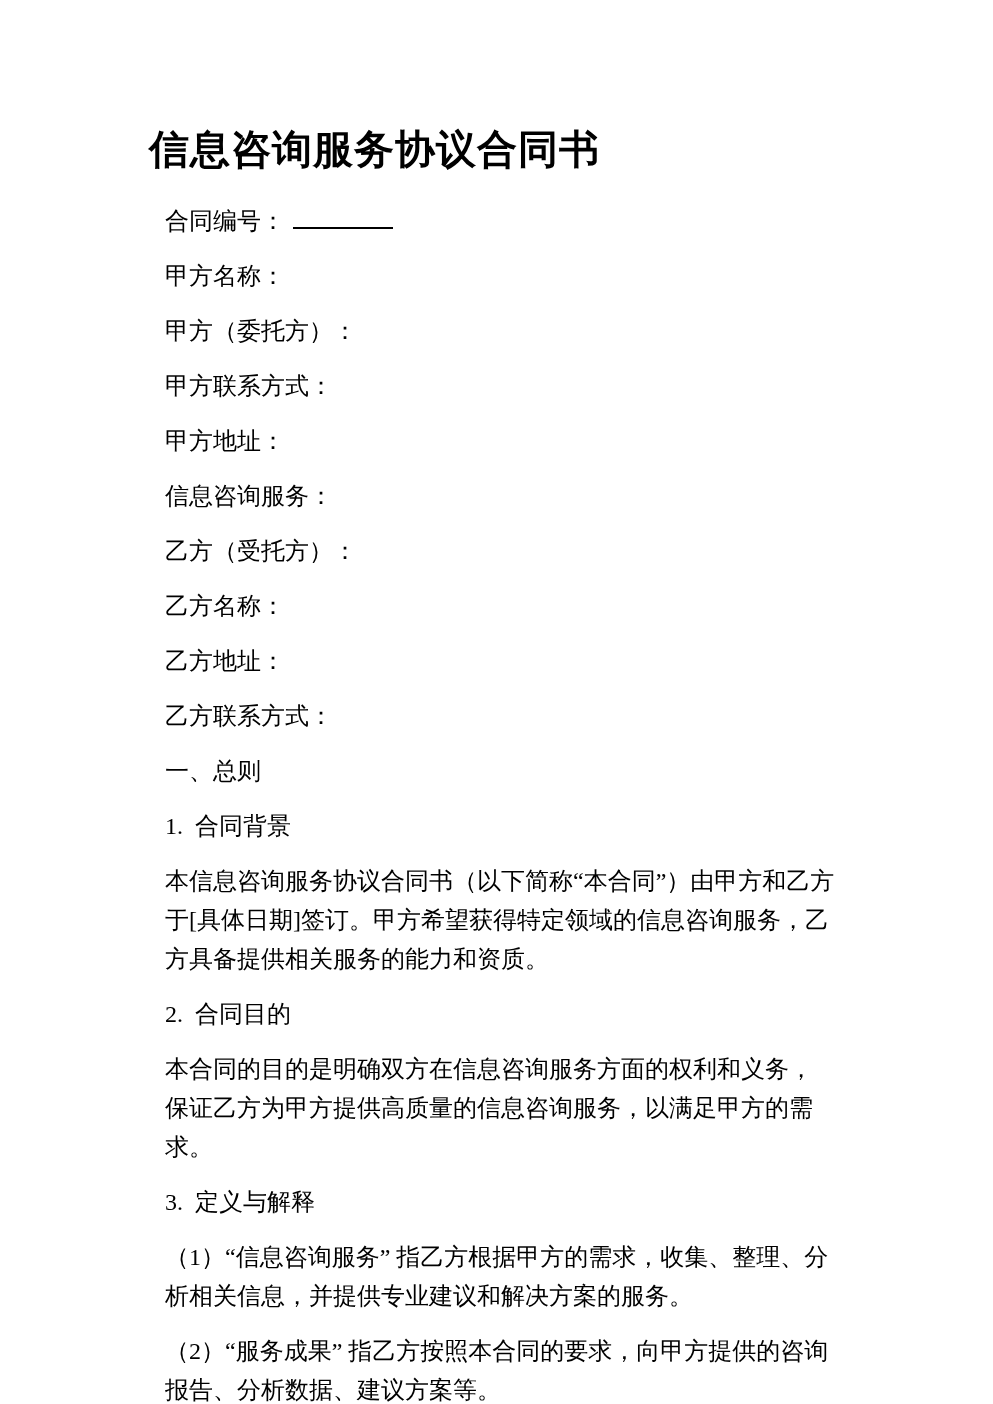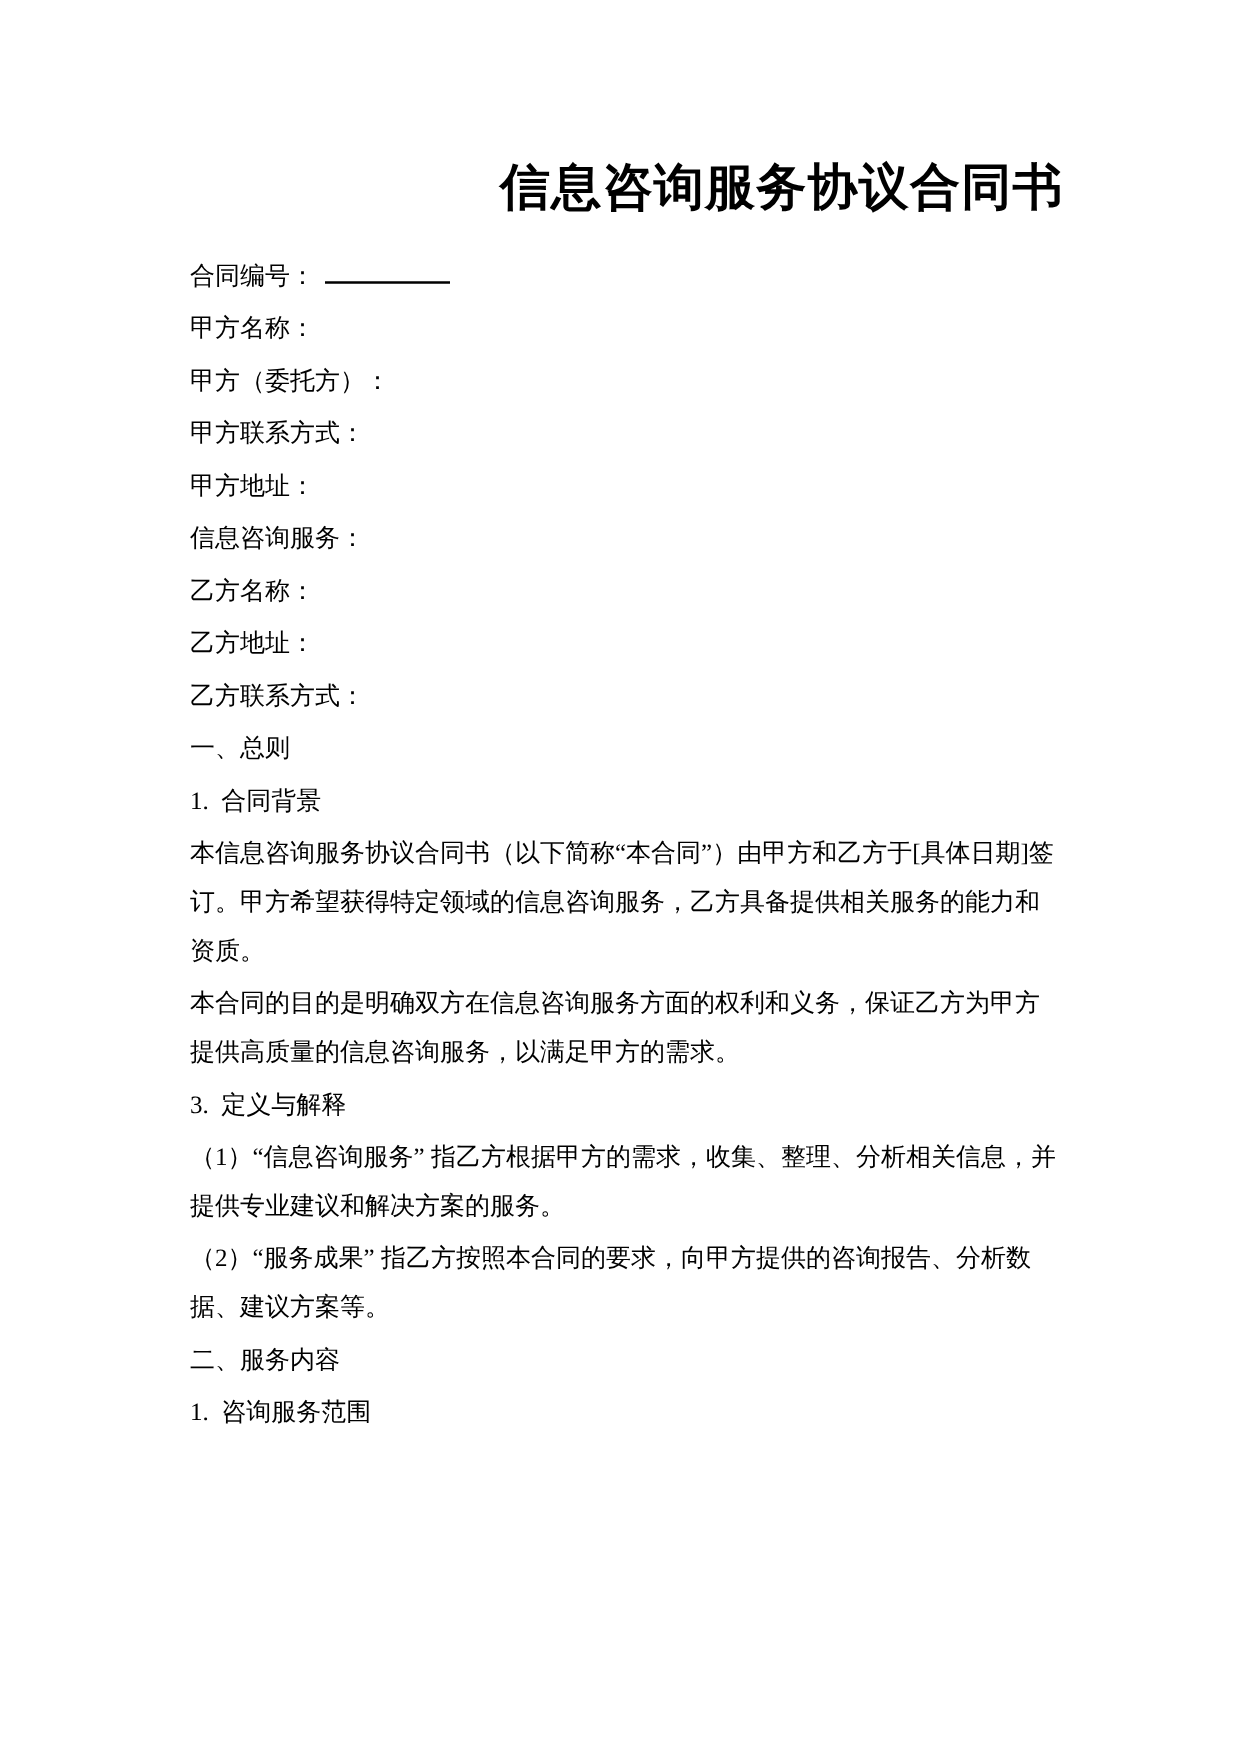--- a/index.html
+++ b/index.html
@@ -27,27 +27,27 @@
     position: absolute;
     left: 149px;
     top: 0;
     width: 702px;
   }
   .doc-title {
     margin: 120px 0 22px 0;
     font-size: 40px;
     line-height: 60px;
     font-weight: 700;
-    text-align: right;
+    text-align: left;
     letter-spacing: 1px;
     white-space: nowrap;
   }
   p.line {
-    margin: 3px;
-    font-size: 20px;
+    margin: 16px;
+    font-size: 24px;
     line-height: 39px;
     white-space: pre-wrap;
     word-break: break-all;
   }
   .blank-underline {
     display: inline-block;
     width: 100px;
     height: 16px;
     border-bottom: 2px solid #000000;
     margin-left: 8px;
@@ -60,26 +60,28 @@
 <div class="page">
   <div class="content">
     <h1 class="doc-title">信息咨询服务协议合同书</h1>
     <div id="doc-body">
         <p class="line field">合同编号：<span class="blank-underline" style="width: 100px;"></span></p>
         <p class="line field">甲方名称：</p>
         <p class="line field">甲方（委托方）：</p>
         <p class="line field">甲方联系方式：</p>
         <p class="line field">甲方地址：</p>
         <p class="line field">信息咨询服务：</p>
+        <p class="line field">乙方（受托方）：</p>
         <p class="line field">乙方名称：</p>
         <p class="line field">乙方地址：</p>
         <p class="line field">乙方联系方式：</p>
         <p class="line heading">一、总则</p>
         <p class="line numbered">1.  合同背景</p>
         <p class="line para">本信息咨询服务协议合同书（以下简称“本合同”）由甲方和乙方于[具体日期]签订。甲方希望获得特定领域的信息咨询服务，乙方具备提供相关服务的能力和资质。</p>
+        <p class="line numbered">2.  合同目的</p>
         <p class="line para">本合同的目的是明确双方在信息咨询服务方面的权利和义务，保证乙方为甲方提供高质量的信息咨询服务，以满足甲方的需求。</p>
         <p class="line numbered">3.  定义与解释</p>
         <p class="line para">（1）“信息咨询服务” 指乙方根据甲方的需求，收集、整理、分析相关信息，并提供专业建议和解决方案的服务。</p>
         <p class="line para">（2）“服务成果” 指乙方按照本合同的要求，向甲方提供的咨询报告、分析数据、建议方案等。</p>
         <p class="line heading">二、服务内容</p>
         <p class="line numbered">1.  咨询服务范围</p>
       </div>
   </div>
 </div>
 

